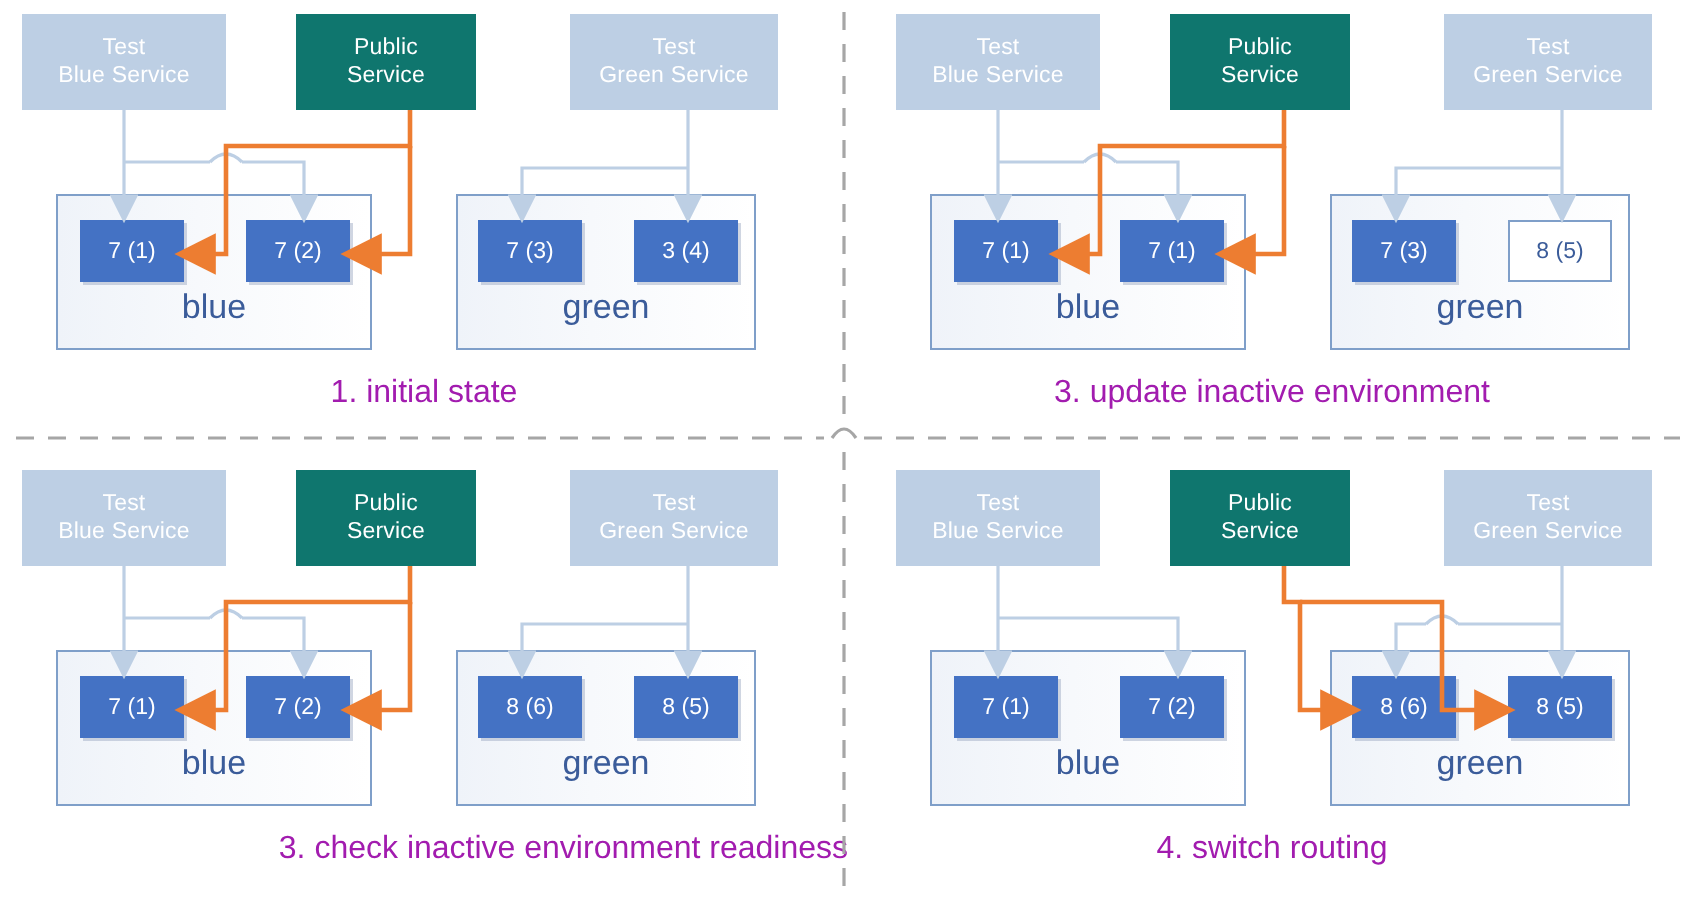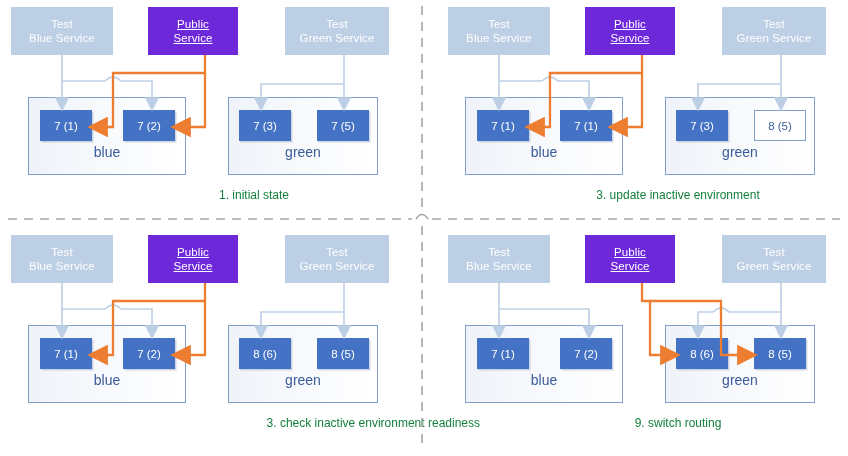--- a/index.html
+++ b/index.html
@@ -1,43 +1,43 @@
 <!DOCTYPE html>
 <html><head>
 <meta charset="utf-8">
 <style>
   html,body{margin:0;padding:0;background:#ffffff;}
   body{width:848px;height:456px;position:relative;overflow:hidden;
        font-family:"Liberation Sans","DejaVu Sans",sans-serif;}
-  .panel{position:absolute;width:424px;height:228px;padding-left:28px;}
+  .panel{position:absolute;width:424px;height:228px;}
   .p1{left:0;top:0}
   .p2{left:424px;top:0}
   .p3{left:0;top:228px}
   .p4{left:424px;top:228px}
 
   .svc{position:absolute;display:flex;align-items:center;justify-content:center;
        text-align:center;color:#ffffff;font-size:11.5px;line-height:14px;
        letter-spacing:.1px;box-sizing:border-box;}
   .svc.test{background:#bdcfe4;}
-  .svc.public{background:#6d28d9;text-decoration:underline;}
+  .svc.public{background:#0f766e;}
 
   .env{position:absolute;box-sizing:border-box;border:1px solid #7f9fc9;
        background:linear-gradient(to right,#eff3f9 0%,#f7f9fc 45%,#ffffff 100%);}
   .envlabel{position:absolute;width:100%;text-align:center;color:#3b5c9a;
-            font-size:14px;}
+            font-size:17px;}
 
   .inst{position:absolute;box-sizing:border-box;display:flex;align-items:center;
         justify-content:center;font-size:11.5px;color:#ffffff;
         background:#4472c4;border:1px solid #4472c4;
         box-shadow:1.5px 1.5px 0 rgba(150,165,190,.45);}
   .inst.empty{background:#ffffff;color:#3b5c9a;border:1.3px solid #7f9fc9;
         box-shadow:none;}
 
-  .caption{position:absolute;width:100%;text-align:center;color:#15803d;
-           font-size:12px;}
+  .caption{position:absolute;width:100%;text-align:center;color:#a21caf;
+           font-size:16px;}
 
   svg.wires{position:absolute;left:0;top:0;width:424px;height:228px;
             overflow:visible;pointer-events:none;}
   .divider{position:absolute;left:0;top:0;width:848px;height:456px;
            overflow:visible;pointer-events:none;}
 </style>
 </head>
 <body>
 
 <div class="panel p1">
@@ -66,21 +66,21 @@
   <div class="env" style="left:28px;top:97px;width:158px;height:78px;">
     <div class="envlabel" style="top:46px;">blue</div>
   </div>
   <div class="inst" style="left:40px;top:110px;width:52px;height:31px;">7 (1)</div>
   <div class="inst" style="left:123px;top:110px;width:52px;height:31px;">7 (2)</div>
 
   <div class="env" style="left:228px;top:97px;width:150px;height:78px;">
     <div class="envlabel" style="top:46px;">green</div>
   </div>
   <div class="inst" style="left:239px;top:110px;width:52px;height:31px;">7 (3)</div>
-  <div class="inst" style="left:317px;top:110px;width:52px;height:31px;">7 (5)</div>
+  <div class="inst" style="left:317px;top:110px;width:52px;height:31px;">3 (4)</div>
 
   <svg class="wires">
     <defs>
       <marker id="al-blue" markerWidth="9" markerHeight="9" refX="3" refY="4.5" orient="auto">
         <path d="M0,0 L9,4.5 L0,9 Z" fill="#bdcfe4"></path>
       </marker>
       <marker id="al-or" markerWidth="9" markerHeight="9" refX="3" refY="4.5" orient="auto">
         <path d="M0,0 L9,4.5 L0,9 Z" fill="#ed7d31"></path>
       </marker>
     </defs>
@@ -258,21 +258,21 @@
       <path d="M357,84 L305,84"></path>
       <path d="M289,84 L274,84 L274,102" marker-end="url(#al-blue)"></path>
       <path d="M289,84 q8,-8 16,0"></path>
     </g>
     <g stroke="#ed7d31" stroke-width="2.3" fill="none">
       <path d="M218,55 L218,73 L226,73 L226,127 L243,127" marker-end="url(#al-or)"></path>
       <path d="M226,73 L297,73 L297,127 L320,127" marker-end="url(#al-or)"></path>
     </g>
   </svg>
 
-  <div class="caption" style="top:188px;">9. switch routing</div>
+  <div class="caption" style="top:188px;">4. switch routing</div>
 </div>
 
 <svg class="divider">
   <path d="M8,219 L412,219" stroke="#a6a6a6" stroke-width="1.6" stroke-dasharray="9 7" fill="none"></path>
   <path d="M432,219 L840,219" stroke="#a6a6a6" stroke-width="1.6" stroke-dasharray="9 7" fill="none"></path>
   <path d="M422,6 L422,212" stroke="#a6a6a6" stroke-width="1.6" stroke-dasharray="9 7" fill="none"></path>
   <path d="M416,219 q6,-9 12,0" stroke="#a6a6a6" stroke-width="1.6" fill="none"></path>
   <path d="M422,226 L422,450" stroke="#a6a6a6" stroke-width="1.6" stroke-dasharray="9 7" fill="none"></path>
 </svg>
 

